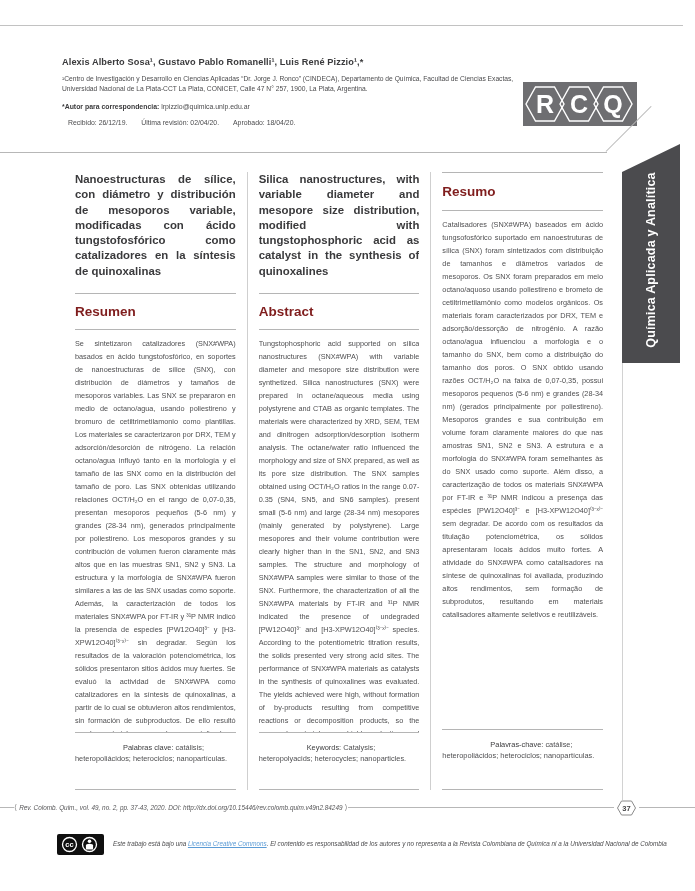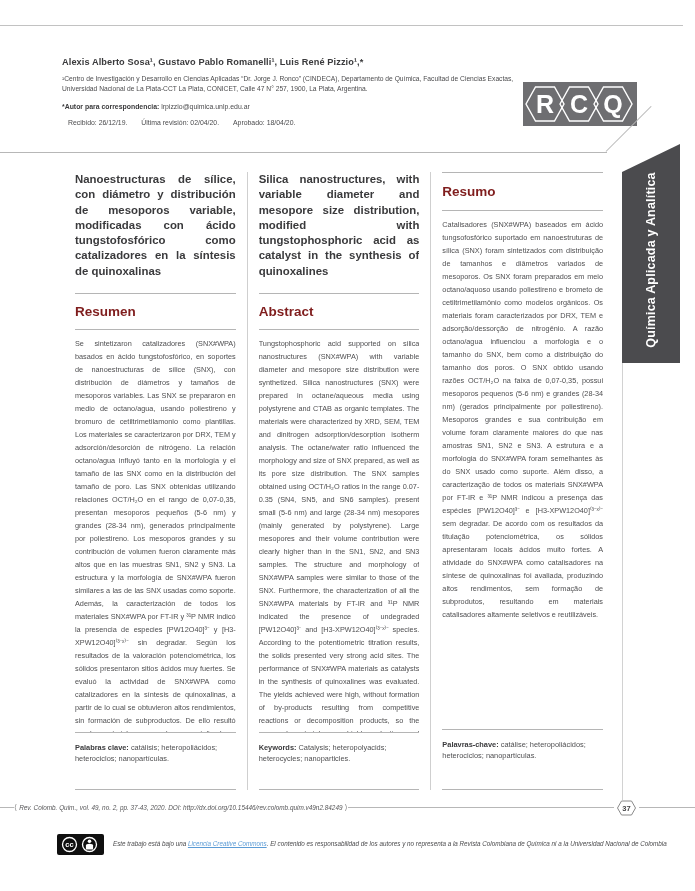--- a/index.html
+++ b/index.html
@@ -44,21 +44,21 @@
     height:128px;font-size:11.4px;line-height:15.3px;font-weight:bold;color:#3a3a3c;
     text-align:justify;overflow:hidden;margin:0;
   }
   .rule{border:0;border-top:1px solid #b5b5b5;margin:0;width:100%;}
   .col-section{height:37px;display:flex;align-items:center;font-size:13.5px;font-weight:bold;color:#7f1d1d;margin:0;}
   .col-body{
     flex:1 1 auto;font-size:7.3px;line-height:13px;text-align:justify;color:#4f4f51;
     padding-top:7px;overflow:hidden;margin:0;
   }
   .col-keywords{height:50px;font-size:7.4px;line-height:11px;padding-top:9px;color:#4f4f51;overflow:hidden;margin:0;}
-  .col-keywords .kw-lbl{font-weight:bold;color:#3a3a3c;}
+  .col-keywords .kw-lbl{font-weight:normal;color:#3a3a3c;margin-left:48px;}
   
   .footer{position:absolute;top:799px;left:0;width:695px;height:17px;display:flex;align-items:center;}
   .f-seg{height:1px;background:#b7b7b7;}
   .f-seg.start{width:14px;}
   .f-cite{font-size:6.4px;font-style:italic;color:#555557;white-space:nowrap;padding:0 2px;}
   .f-bracket{font-size:8px;color:#8a8a8a;}
   .f-grow{flex:1 1 auto;height:1px;background:#b7b7b7;}
   .f-badge{margin:0 0;}
   .f-seg.end{width:56px;}
   

